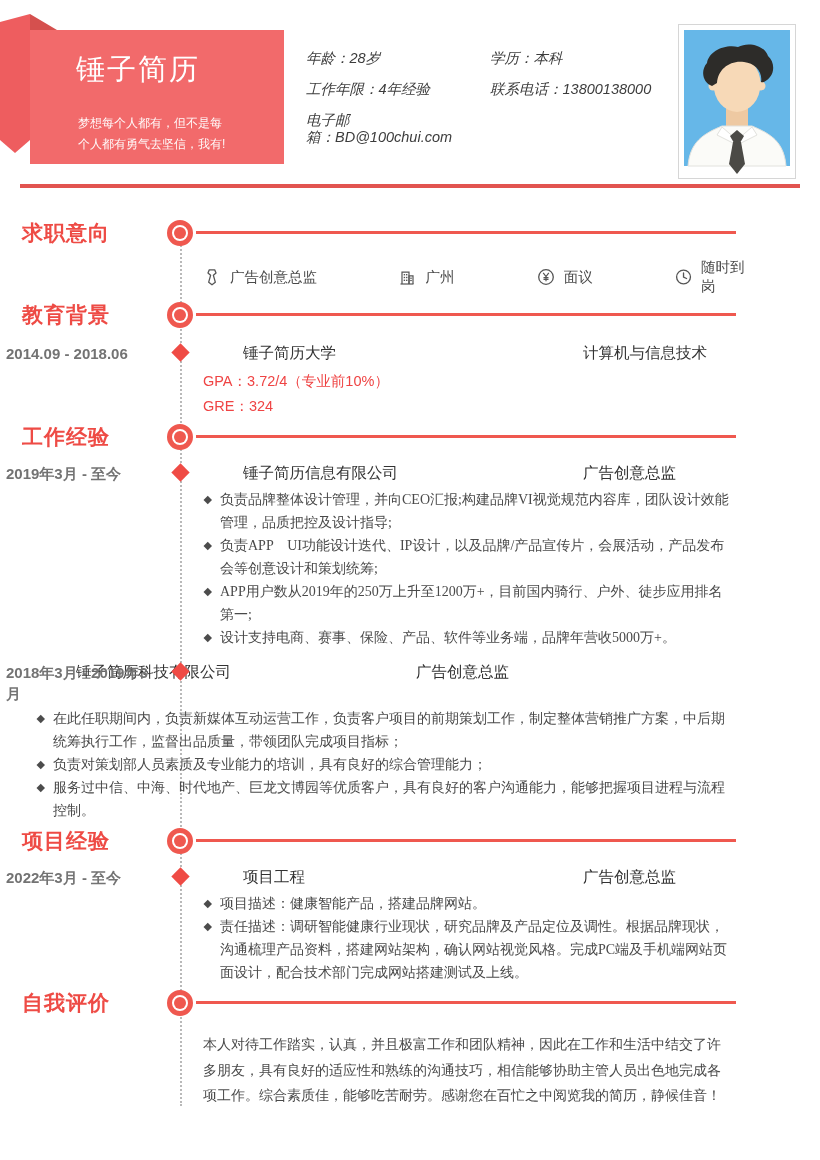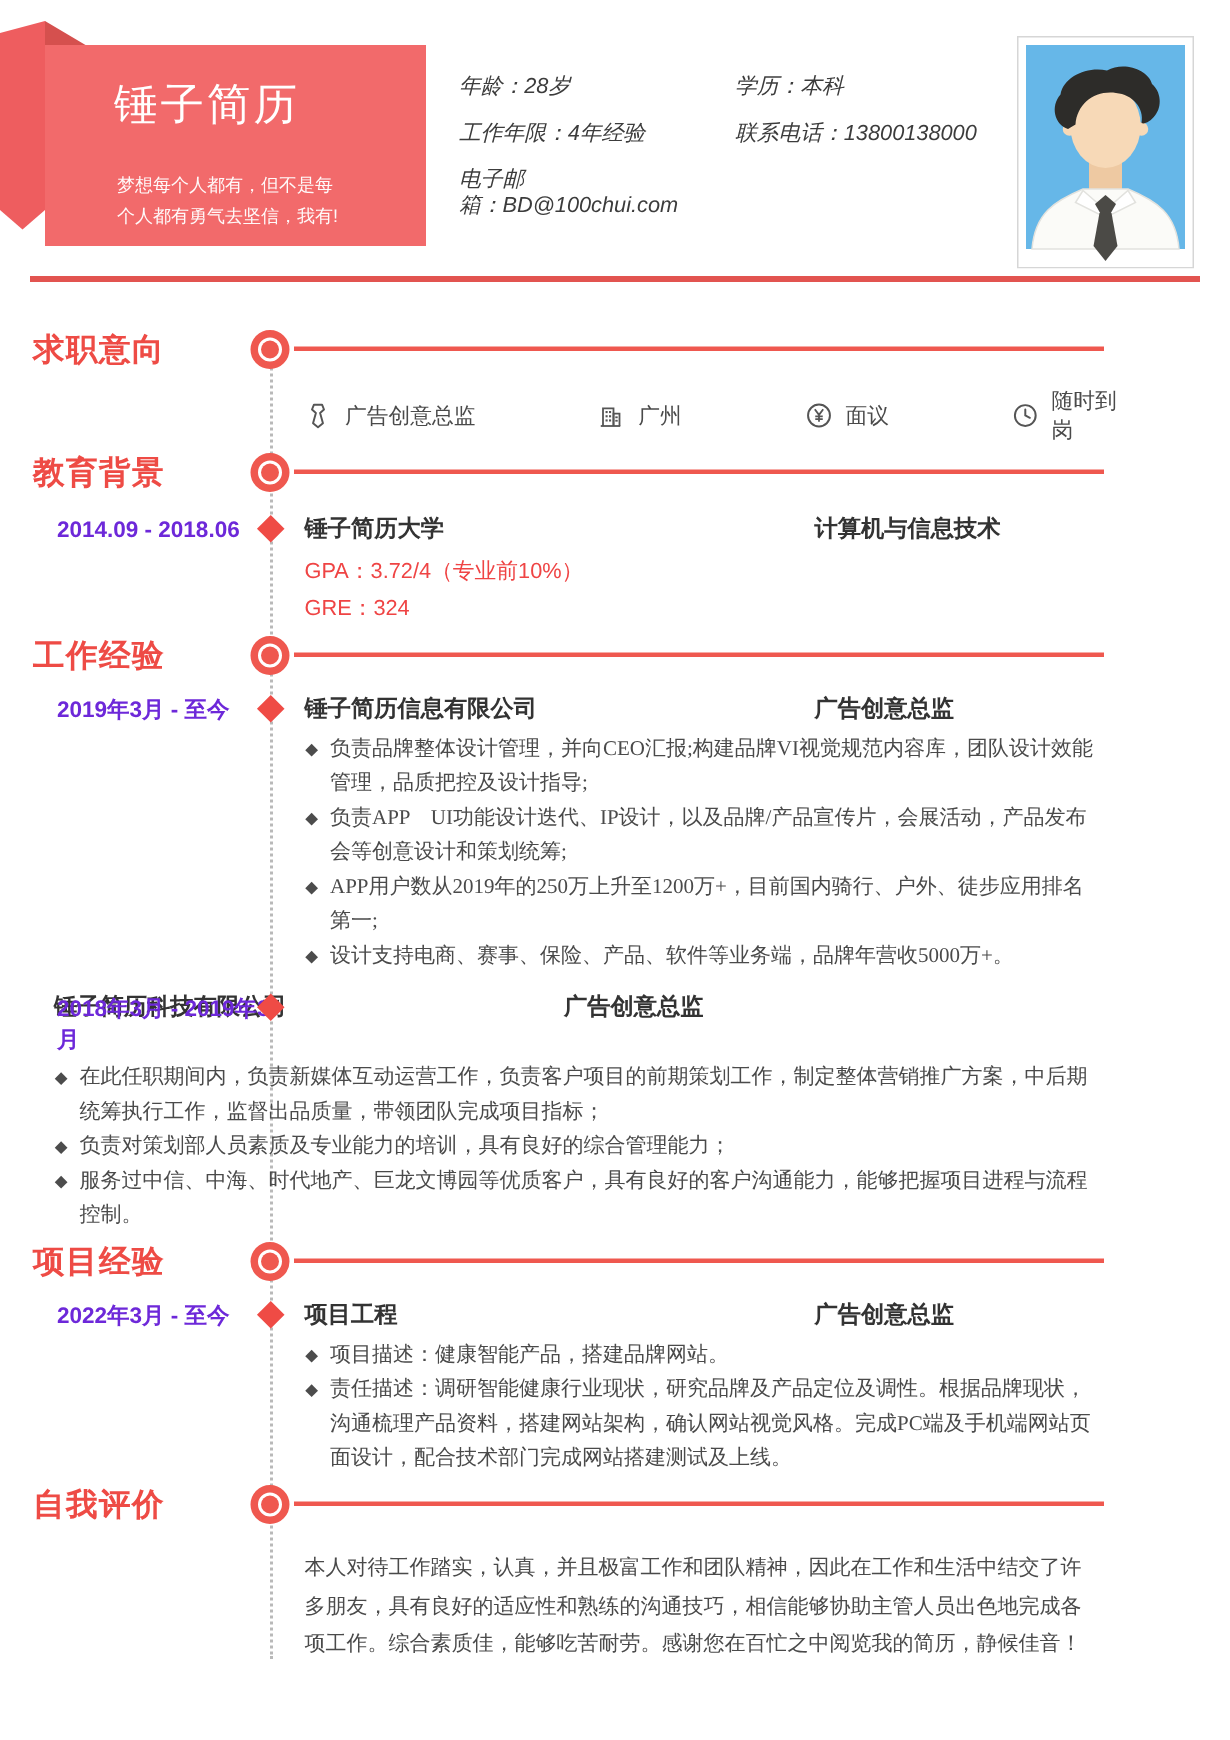--- a/index.html
+++ b/index.html
@@ -34,25 +34,25 @@
   .rule{position:absolute;left:196px;right:20px;top:50%;margin-top:-2px;height:3px;background:#ef584f;}
 
   
   .intent-row{margin:6px 0 0 203px;height:30px;display:flex;align-items:center;font-size:14.5px;color:#4a4a4a;}
   .intent-item{display:flex;align-items:center;gap:9px;}
   .intent-item.w1{width:205px;}.intent-item.w2{width:145px;}.intent-item.w3{width:145px;}
 
   
   .entry{position:relative;padding-left:203px;padding-right:22px;margin-top:6px;}
   .entry.mt12{margin-top:12px;padding-left:36px;}
-  .entry-date{position:absolute;left:38px;top:1px;width:152px;font-size:15px;font-weight:bold;
-              color:#6d28d9;line-height:21px;word-break:break-all;}
+  .entry-date{position:absolute;left:6px;top:1px;width:152px;font-size:15px;font-weight:bold;
+              color:#737373;line-height:21px;word-break:break-all;}
   .diamond{position:absolute;left:174px;top:4px;width:13px;height:13px;background:#ef4b45;transform:rotate(45deg);}
-  .entry-head{display:grid;grid-template-columns:340px 1fr;font-size:15.5px;font-weight:bold;
-              color:#333;line-height:22px;}
+  .entry-head{display:grid;grid-template-columns:340px 1fr;font-size:15.5px;font-weight:normal;
+              color:#333;line-height:22px;margin-left:40px;}
   .edu-lines{margin-top:5px;font-size:14.5px;line-height:24.5px;color:#ef4444;}
   ul.bullets{list-style:none;margin:4px 0 0 0;padding:0;font-size:14px;line-height:23px;color:#4a4a4a;font-family:Liberation Serif, serif;}
   ul.bullets.gap{margin-top:24px;}
   ul.bullets li{position:relative;padding-left:17px;}
   ul.bullets li::before{content:"";position:absolute;left:2px;top:8.5px;width:5.5px;height:5.5px;
                         background:#4c4c4c;transform:rotate(45deg);}
   .para{margin:10px 22px 0 203px;font-size:14px;line-height:25.5px;color:#4a4a4a;}
 </style>
 </head>
 <body>

